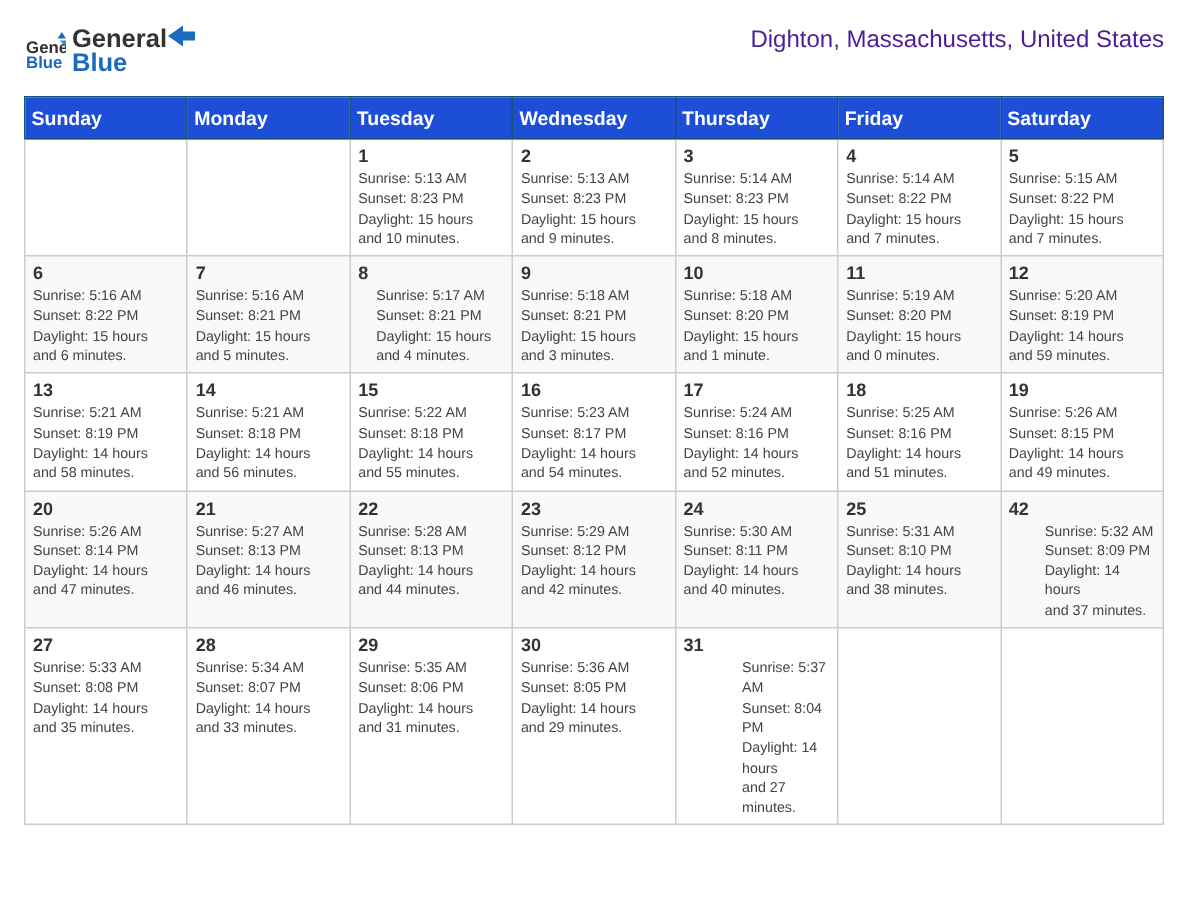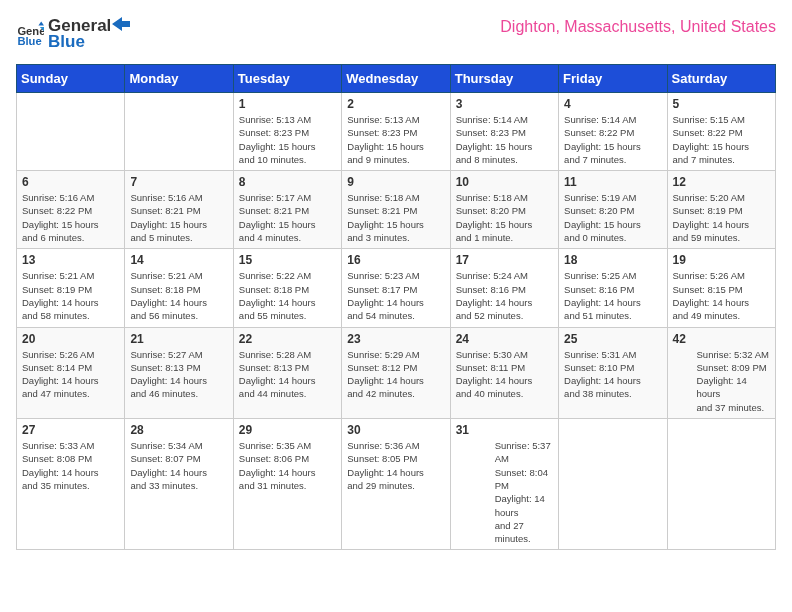--- a/index.html
+++ b/index.html
@@ -29,21 +29,21 @@
       text-align: right;
     }
     .main-title {
       font-size: 38px;
       font-weight: bold;
       color: #333;
       line-height: 1.1;
     }
     .subtitle {
       font-size: 16px;
-      color: #ec4899;
+      color: #4c1d95;
       margin-top: 2px;
     }
     .calendar {
       width: 100%;
       border-collapse: collapse;
       border: 1px solid #ccc;
     }
     .calendar th {
       background-color: #1d4ed8;
       color: #fff;
@@ -170,21 +170,21 @@
         </td>
         <td>
           <span class="day-number">7</span>
           <div class="day-info" style="white-space: pre-line;">Sunrise: 5:16 AM
 Sunset: 8:21 PM
 Daylight: 15 hours
 and 5 minutes.</div>
         </td>
         <td>
           <span class="day-number">8</span>
-          <div class="day-info" style="white-space: pre-line;">Sunrise: 5:17 AM
+          <div class="day-info" style="white-space: pre-line; margin-left: 12px;">Sunrise: 5:17 AM
 Sunset: 8:21 PM
 Daylight: 15 hours
 and 4 minutes.</div>
         </td>
         <td>
           <span class="day-number">9</span>
           <div class="day-info" style="white-space: pre-line;">Sunrise: 5:18 AM
 Sunset: 8:21 PM
 Daylight: 15 hours
 and 3 minutes.</div>

